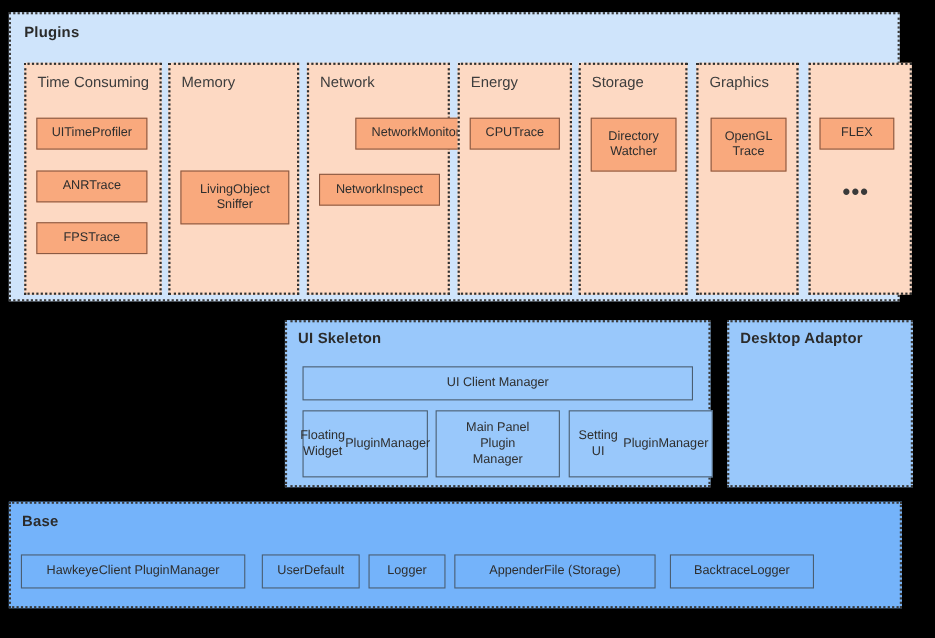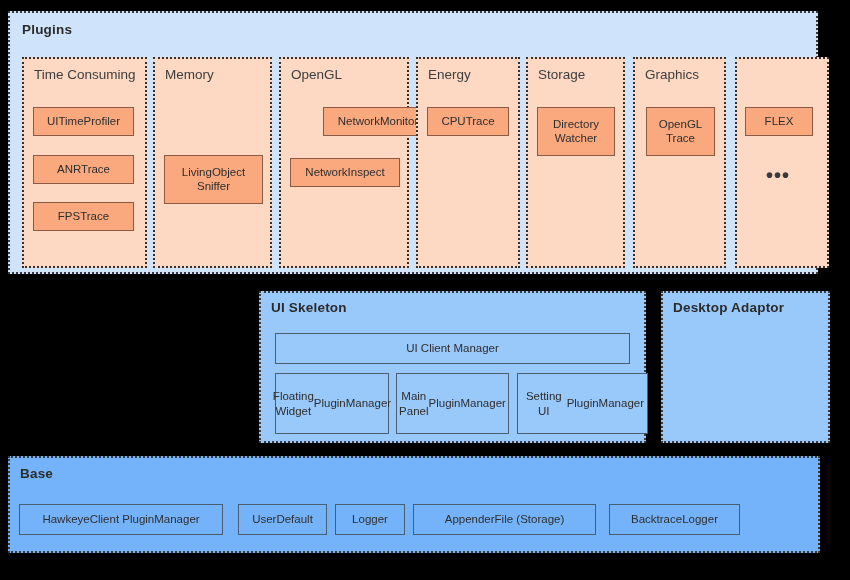--- a/index.html
+++ b/index.html
@@ -102,21 +102,21 @@
   <div class="chip" style="left:33px; top:202px; width:101px; height:29px;">FPSTrace</div>
 
   <div class="col" style="left:153px; top:57px; width:119px; height:211px;">
     <div class="col-title">Memory</div>
   </div>
   <div class="chip" style="left:164px; top:155px; width:99px; height:49px;">
     <span>LivingObject Sniffer</span>
   </div>
 
   <div class="col" style="left:279px; top:57px; width:130px; height:211px;">
-    <div class="col-title">OpenGL</div>
+    <div class="col-title">Network</div>
   </div>
   <div class="chip" style="left:290px; top:107px; width:110px; height:29px;margin-left:33px;">NetworkMonitor</div>
   <div class="chip" style="left:290px; top:158px; width:110px; height:29px;">NetworkInspect</div>
 
   <div class="col" style="left:416px; top:57px; width:104px; height:211px;">
     <div class="col-title">Energy</div>
   </div>
   <div class="chip" style="left:427px; top:107px; width:82px; height:29px;">CPUTrace</div>
 
   <div class="col" style="left:526px; top:57px; width:99px; height:211px;">
@@ -141,21 +141,21 @@
   <div class="panel-title" style="left:271px; top:300px;">UI Skeleton</div>
 
   <div class="bluebox" style="left:275px; top:333px; width:355px; height:31px;">UI Client Manager</div>
 
   <div class="bluebox" style="left:275px; top:373px; width:114px; height:61px; flex-direction:row;">
     <span>Floating Widget</span>
     <span>Plugin</span>
     <span>Manager</span>
   </div>
 
-  <div class="bluebox" style="left:396px; top:373px; width:113px; height:61px; flex-direction:row;">
+  <div class="bluebox" style="left:396px; top:373px; width:113px; height:61px; flex-direction:column;">
     <span>Main Panel</span>
     <span>Plugin</span>
     <span>Manager</span>
   </div>
 
   <div class="bluebox" style="left:517px; top:373px; width:131px; height:61px; flex-direction:row;">
     <span>Setting UI</span>
     <span>Plugin</span>
     <span>Manager</span>
   </div>

